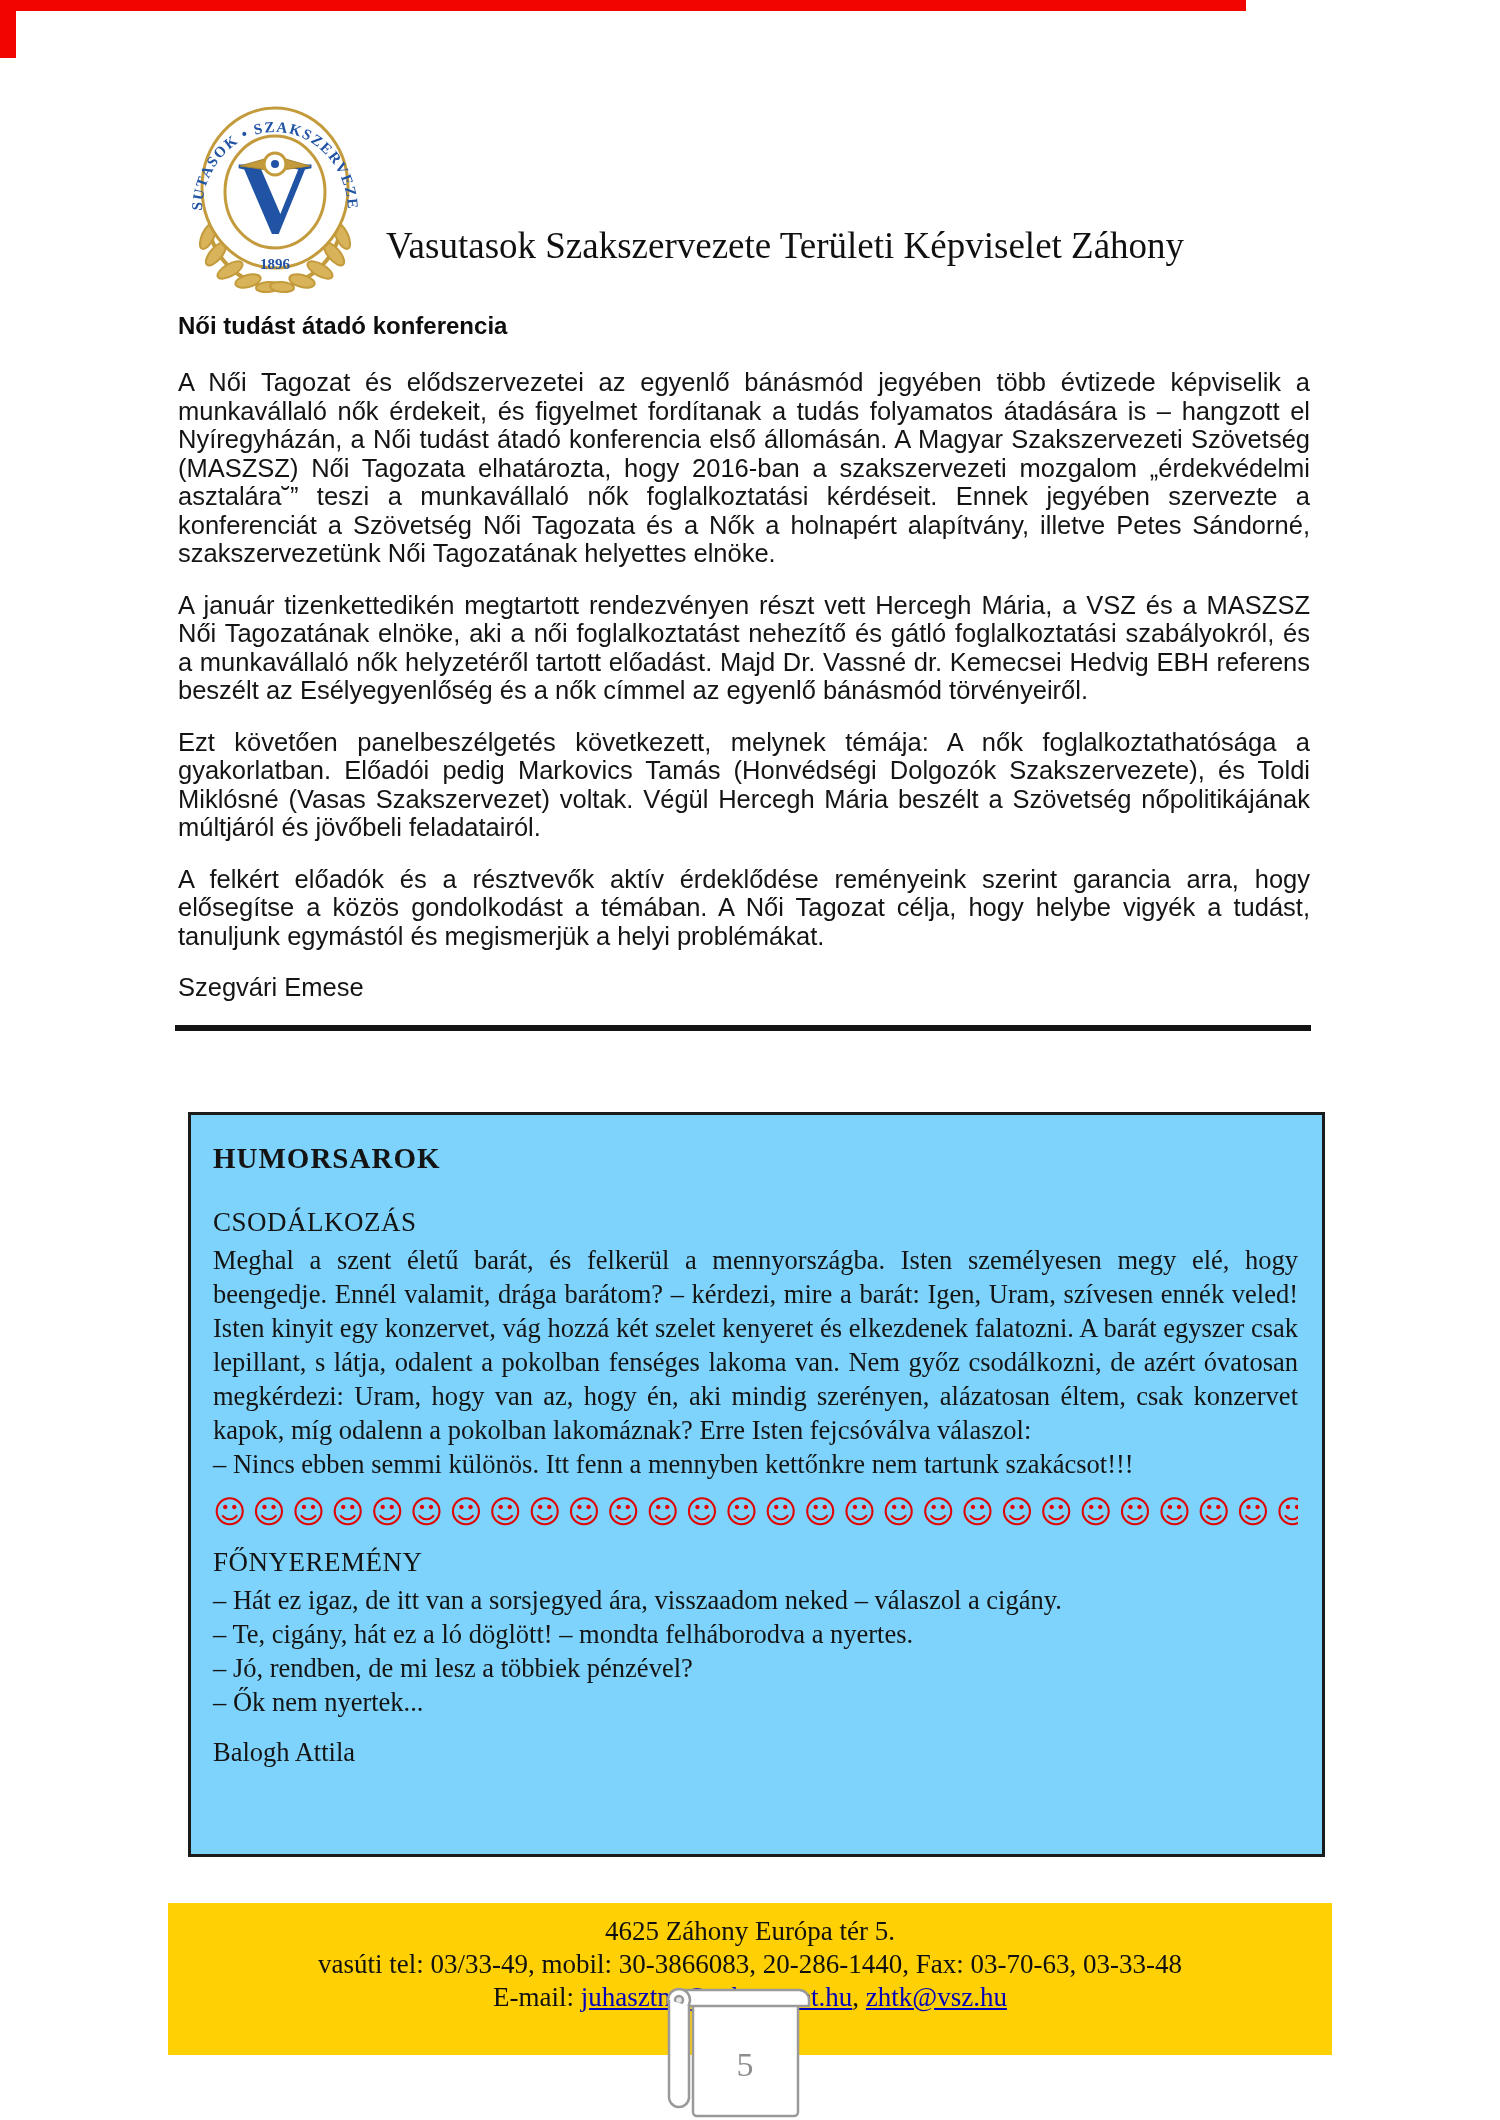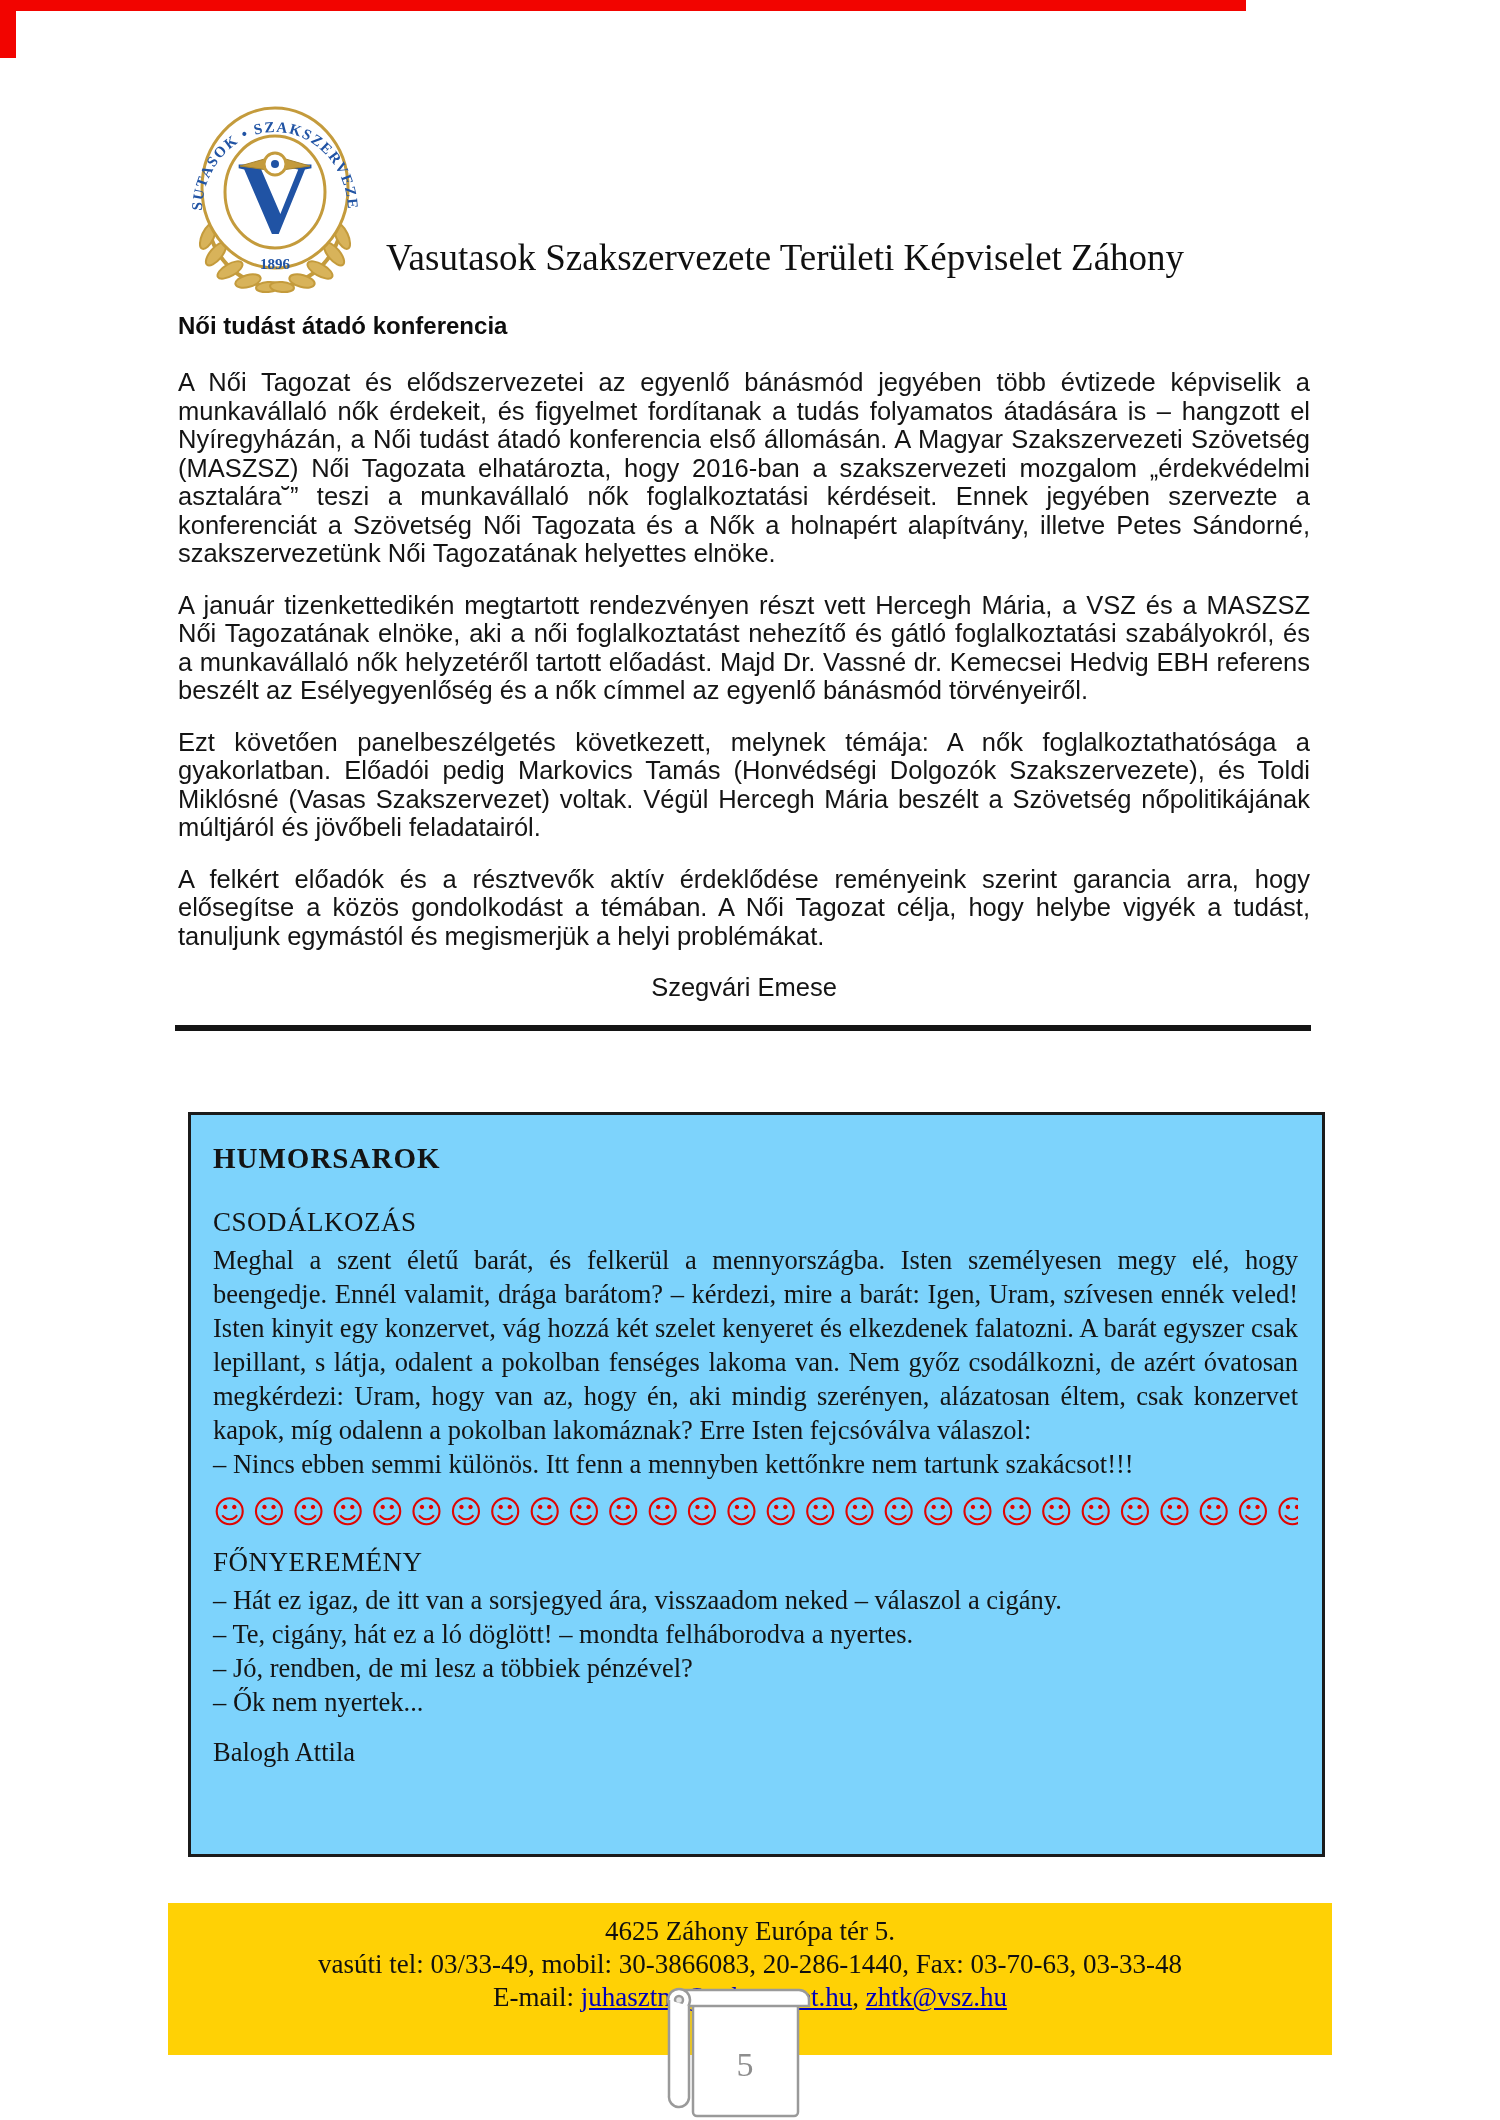--- a/index.html
+++ b/index.html
@@ -5,29 +5,29 @@
   html,body{margin:0;padding:0;background:#ffffff;}
   .page{position:relative;width:1500px;height:2120px;background:#ffffff;overflow:hidden;
         font-family:"Liberation Sans",sans-serif;color:#151515;}
 
   
   .red-top{position:absolute;left:0;top:0;width:1246px;height:11px;background:#f20400;}
   .red-left{position:absolute;left:0;top:0;width:16px;height:58px;background:#f20400;}
 
   
   .logo{position:absolute;left:180px;top:84px;width:190px;height:212px;}
-  .org-name{position:absolute;left:386px;top:236px;width:960px;
+  .org-name{position:absolute;left:386px;top:224px;width:960px;
             font-family:"Liberation Serif",serif;font-size:37px;color:#101010;white-space:nowrap;}
 
   
   .article{position:absolute;left:178px;top:312px;width:1132px;}
   .article h1{margin:0 0 28px 0;font-family:"Liberation Sans",sans-serif;
               font-size:24px;font-weight:bold;color:#0d0d0d;}
   .article p{margin:0 0 23px 0;text-align:justify;font-size:25.5px;line-height:28.5px;color:#141414;}
-  .article .sig{text-align:center;font-size:25.5px;margin-top:12px;color:#141414;}
+  .article .sig{text-align:left;font-size:25.5px;margin-top:12px;color:#141414;}
 
   .rule{position:absolute;left:175px;top:1025px;width:1136px;height:6px;background:#141414;}
 
   
   .humor-box{position:absolute;left:188px;top:1112px;width:1137px;height:745px;
              border:3px solid #1b1b1b;box-sizing:border-box;background:#7dd3fc;}
   .humor-inner{padding:26px 24px 0 22px;font-family:"Liberation Serif",serif;
                font-size:26.5px;line-height:34px;color:#141414;}
   .humor-inner h2{margin:0 0 30px 0;font-size:29px;font-weight:bold;letter-spacing:1px;}
   .humor-inner h3{margin:0 0 4px 0;font-size:27px;font-weight:normal;letter-spacing:.5px;}

